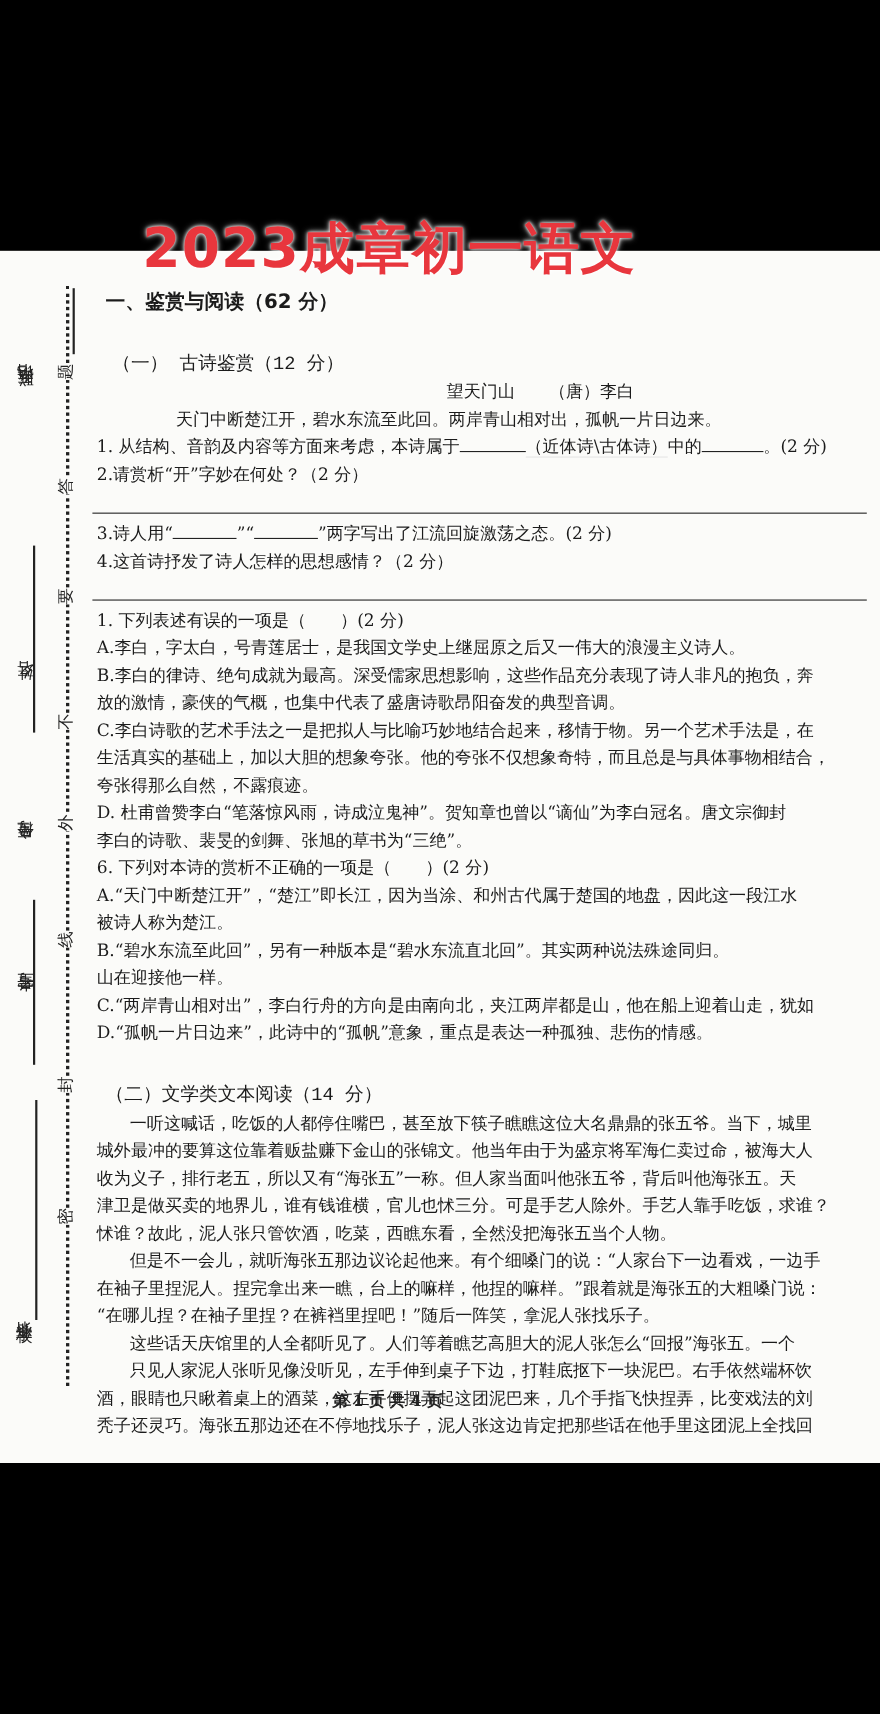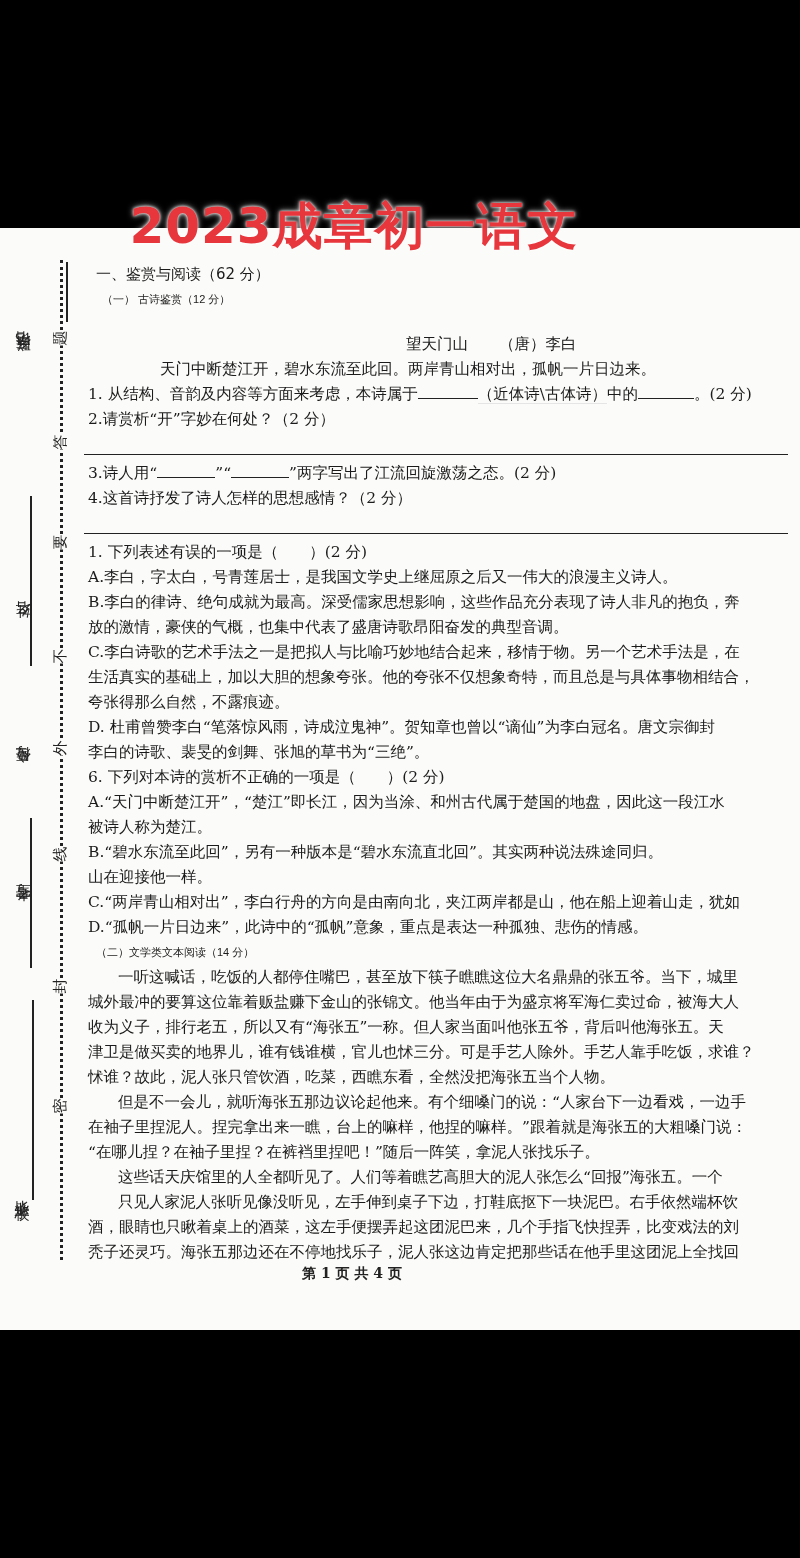--- a/index.html
+++ b/index.html
@@ -32,22 +32,22 @@
     position: absolute; left: 52px; font-size: 15px; color: #222;
     font-family: "DejaVu Sans", "Liberation Sans", sans-serif;
     background: #fbfbf9; transform: rotate(-90deg); line-height: 16px;
   }
 
   .content {
     position: absolute; left: 88px; top: 262px; width: 700px;
     font-size: 15.5px; color: #1b1b1b; line-height: 25px;
   }
   .line { white-space: nowrap; }
-  .h1 { font-family: "DejaVu Sans", "Liberation Sans", sans-serif; font-size: 15px; font-weight: normal; padding-left: 8px; }
-  .h2 { font-family: Liberation Sans, sans-serif; font-size: 11px; padding-left: 14px; }
+  .h1 { font-family: "DejaVu Sans", "Liberation Sans", sans-serif; font-size: 18px; font-weight: bold; padding-left: 8px; }
+  .h2 { font-family: Liberation Mono, monospace; font-size: 17px; padding-left: 14px; margin-top: 32px; }
   .poem-title { padding-left: 318px; }
   .poem-body { padding-left: 72px; }
   .indent { padding-left: 30px; }
   .blank { display: inline-block; border-bottom: 1px solid #222; height: 16px; vertical-align: baseline; }
   .answer-line { height: 22px; border-bottom: 1.5px solid #222; margin: 0 0 6px -4px; width: 704px; }
   .footer {
     position: absolute; left: 12px; top: 1265px; width: 680px; text-align: center;
     font-family: "DejaVu Serif", serif; font-size: 14px; font-weight: bold; color: #222;
   }
 </style>
@@ -78,21 +78,21 @@
   <span class="seal-char" style="top:420px;">不</span>
   <span class="seal-char" style="top:512px;">外</span>
   <span class="seal-char" style="top:618px;">线</span>
   <span class="seal-char" style="top:750px;">封</span>
   <span class="seal-char" style="top:870px;">密</span>
 </div>
 
 <div class="content">
   <div class="line h1">一、鉴赏与阅读（62 分）</div>
   <div class="line h2">（一） 古诗鉴赏（12 分）</div>
-  <div class="line poem-title" style="margin-top:20px;">望天门山　　（唐）李白</div>
+  <div class="line poem-title" style="margin-top:0;">望天门山　　（唐）李白</div>
   <div class="line poem-body">天门中断楚江开，碧水东流至此回。两岸青山相对出，孤帆一片日边来。</div>
 
   <div class="line">
     <span>1. 从结构、音韵及内容等方面来考虑，本诗属于</span><span class="blank" style="width:60px;"></span><span style="border-bottom:1px solid #e5e5e5;">（近体诗\古体诗）</span><span>中的</span><span class="blank" style="width:56px;"></span><span>。(2 分)</span>
   </div>
   <div class="line">2.请赏析“开”字妙在何处？（2 分）</div>
   <div class="answer-line"></div>
 
   <div class="line">
     <span>3.诗人用“</span><span class="blank" style="width:58px;"></span><span>”“</span><span class="blank" style="width:58px;"></span><span>”两字写出了江流回旋激荡之态。(2 分)</span>

